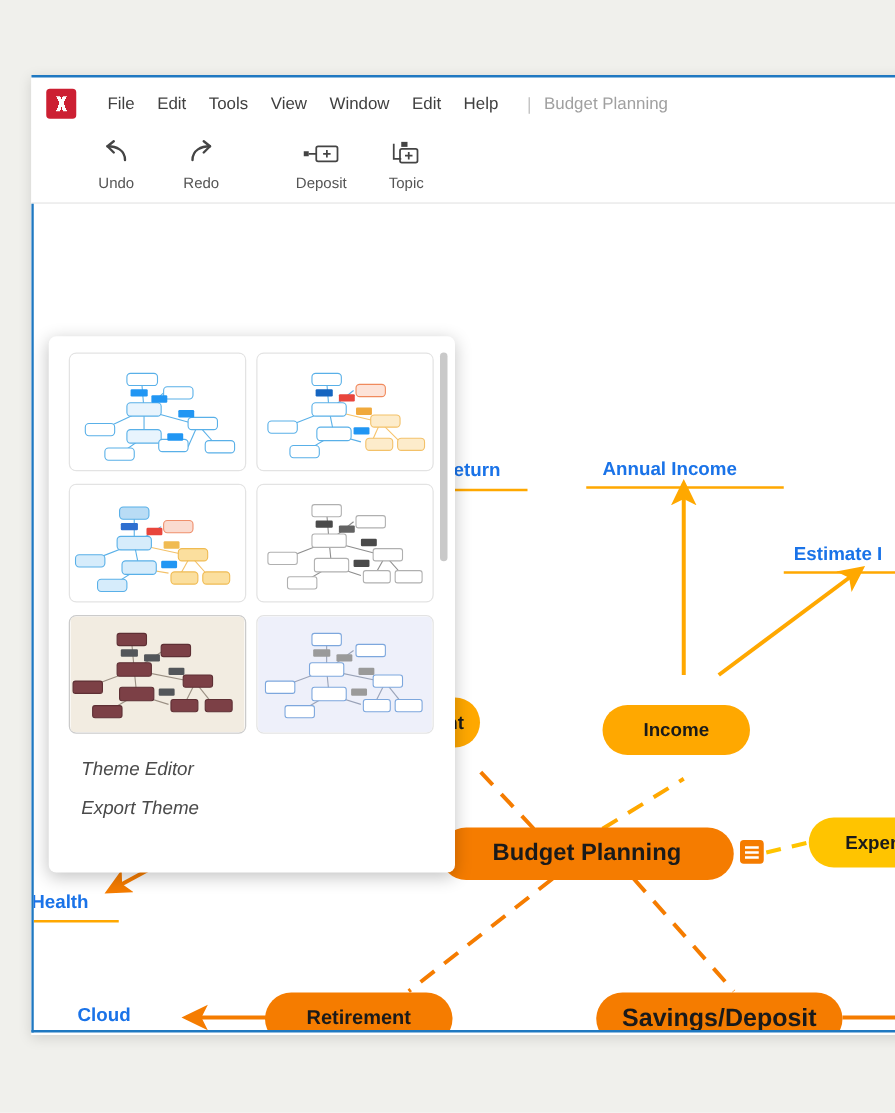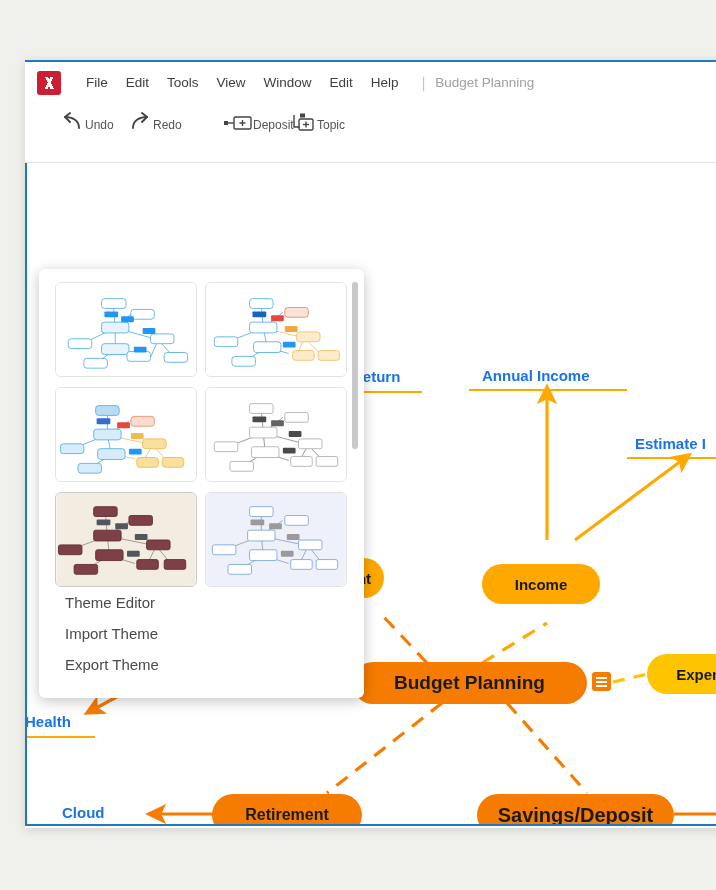--- a/index.html
+++ b/index.html
@@ -71,21 +71,21 @@
     background: #ffffff;
     border-bottom: 1px solid #e2e2e2;
     display: flex;
     align-items: flex-start;
     padding-left: 34px;
     padding-top: 4px;
   }
   .tool-btn {
     width: 68px;
     display: flex;
-    flex-direction: row;
+    flex-direction: column;
     align-items: center;
     cursor: default;
     padding-top: 3px;
   }
   .tool-ico { height: 26px; display: flex; align-items: center; justify-content: center; }
   .tool-label {
     font-size: 12px;
     color: #555555;
     margin-top: 3px;
   }
@@ -198,23 +198,24 @@
   #theme-scroll-thumb {
     position: absolute;
     top: 0; left: 0;
     width: 6px; height: 167px;
     background: #c9c9c9;
     border-radius: 3px;
   }
 
   #theme-actions {
     position: absolute;
-    left: 0; top: 310px;
+    left: 0; top: 323px;
     width: 100%;
     padding: 8px 0 0 26px;
+    font-style: italic;
   }
   .theme-action {
     font-size: 15px;
     color: #4a4a4a;
     padding: 7px 0;
     cursor: default;
   }
 </style>
 </head>
 <body>
@@ -556,19 +557,18 @@
           </svg>
         </div>
       </div>
 
       <div id="theme-scrollbar">
         <div id="theme-scroll-thumb"></div>
       </div>
 
       <div id="theme-actions">
         <div class="theme-action">Theme Editor</div>
-        <div class="theme-action">Import Theme</div>
         <div class="theme-action">Export Theme</div>
       </div>
     </div>
 
   </div>
 </div>
 
 </body></html>

